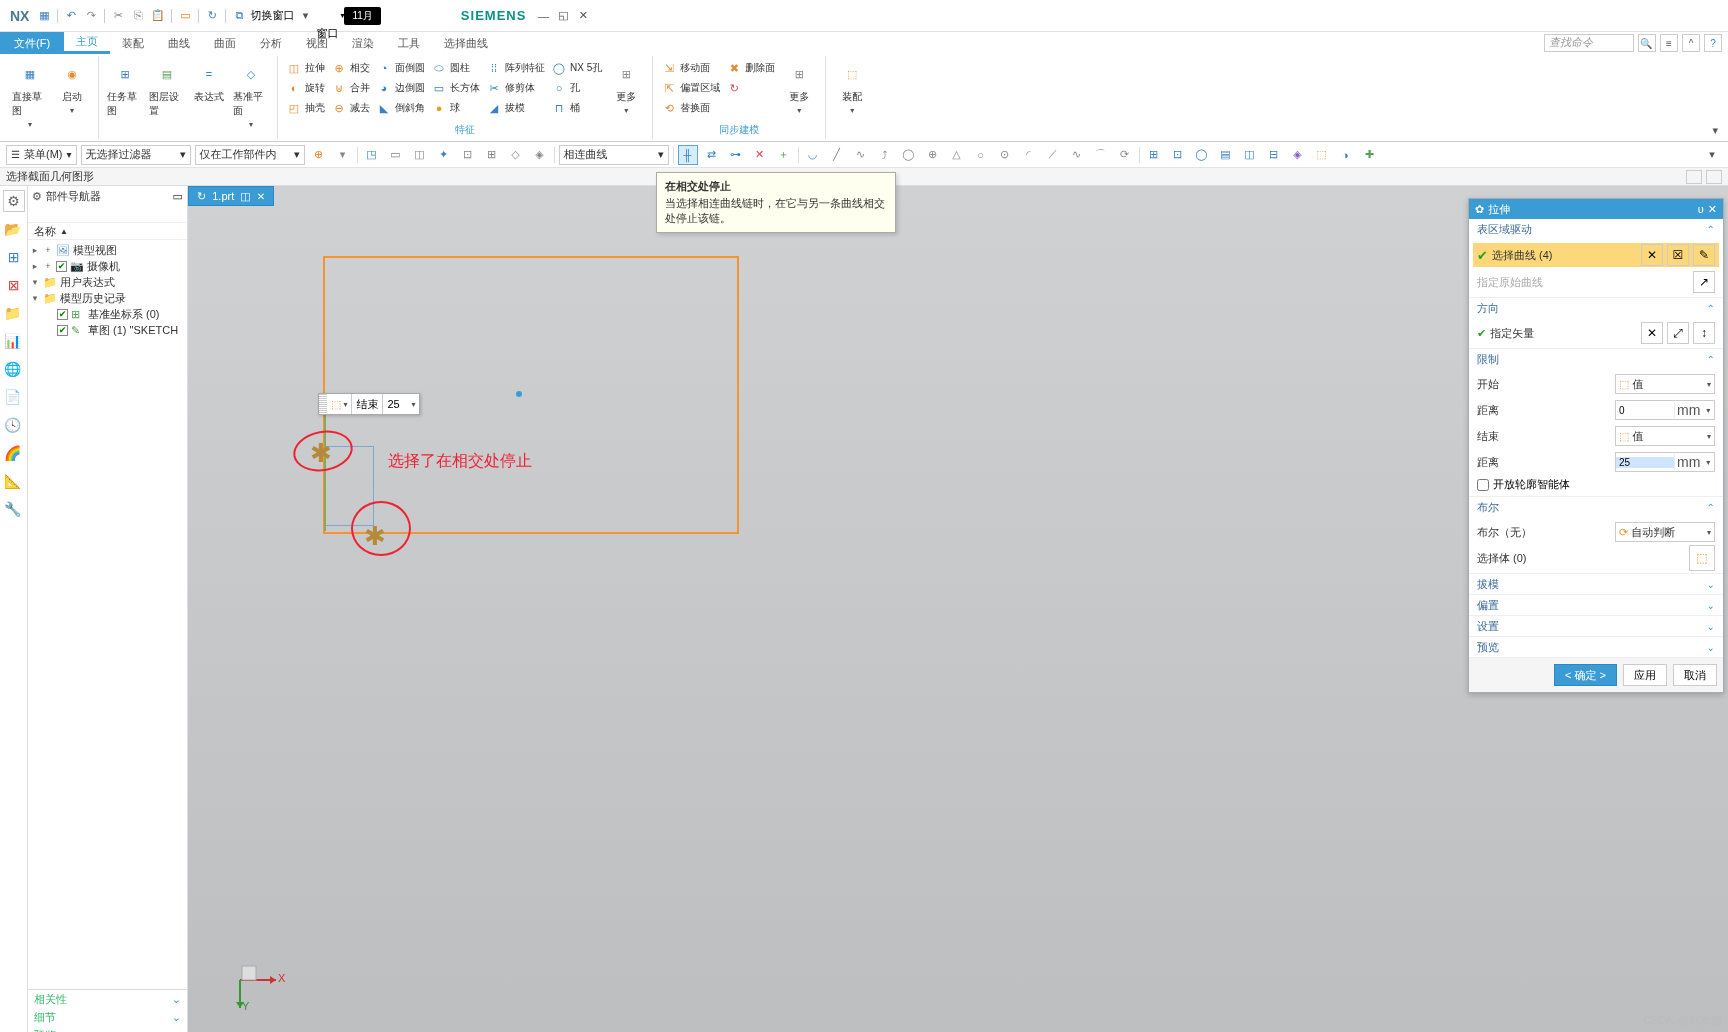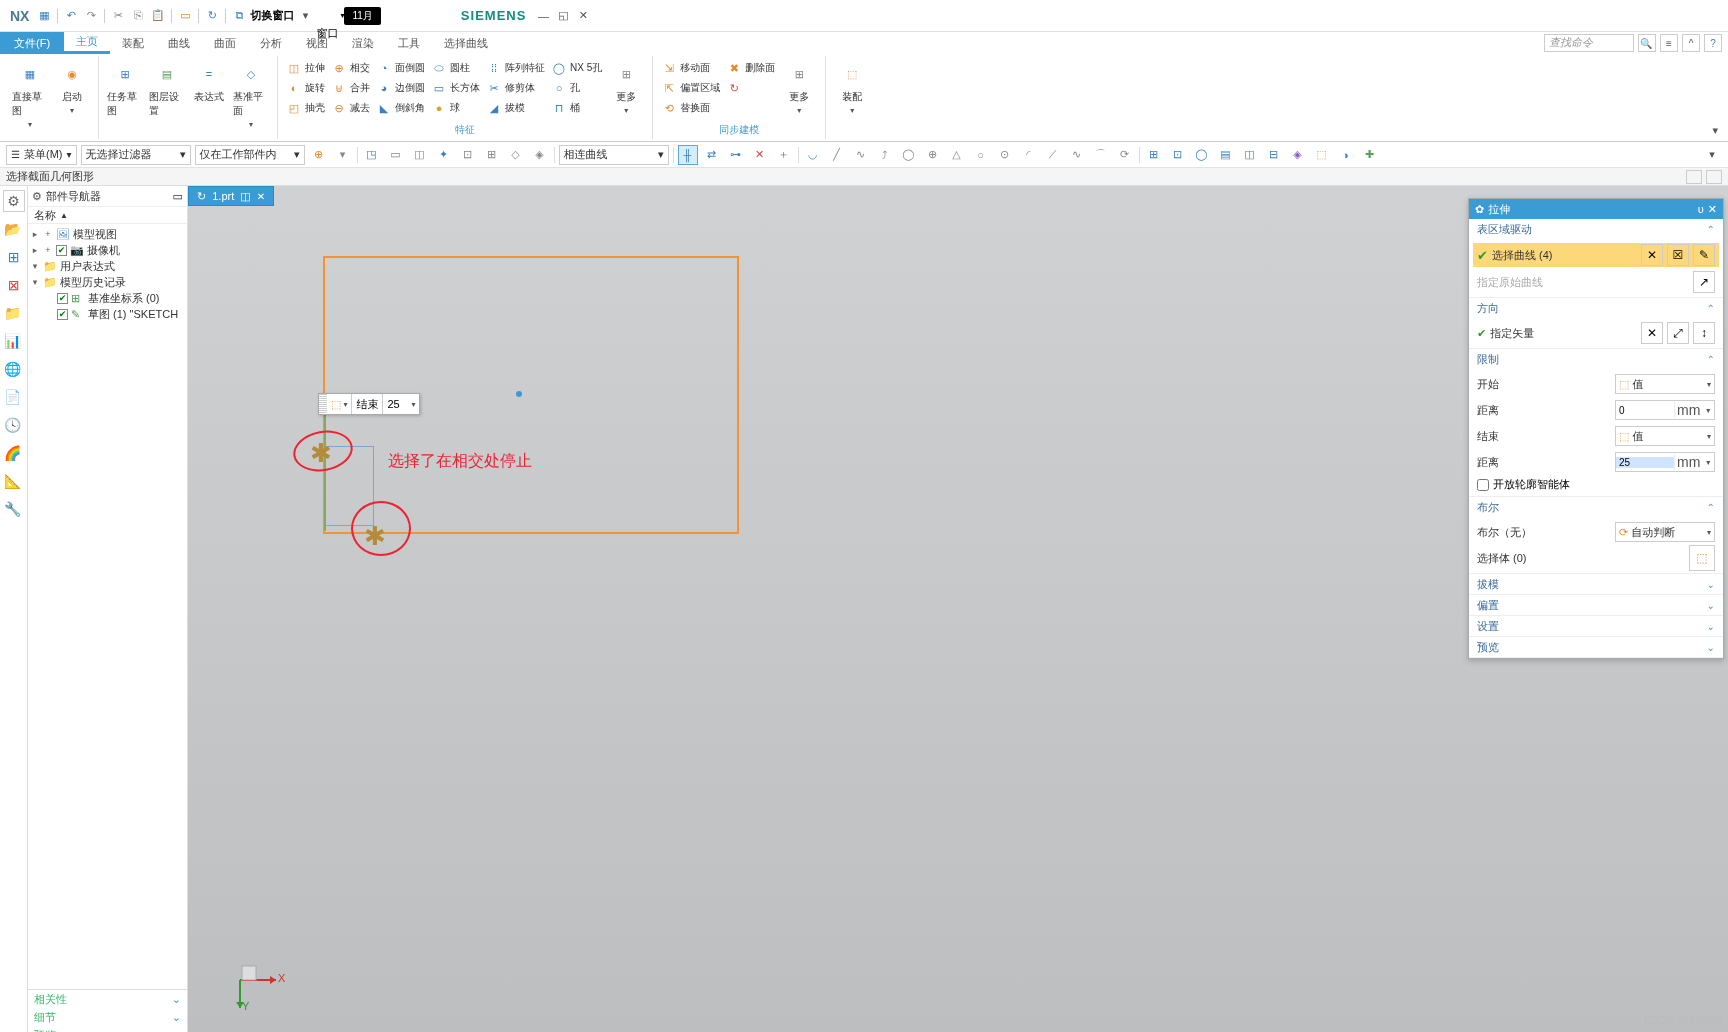--- a/index.html
+++ b/index.html
@@ -57,21 +57,21 @@
 
 
 .left-rail { width: 28px; background: #fff; border-right: 1px solid #ddd; display: flex; flex-direction: column; gap: 6px; padding: 4px 0; align-items: center;}
 .rail-ico { width: 22px; height: 22px; cursor: pointer; display: flex; align-items: center; justify-content: center; font-size: 14px; }
 
 
 .partnav { width: 160px; background: #fff; border-right: 1px solid #ddd; display: flex; flex-direction: column; }
 .partnav-hdr { height: 20px; background: #fff; display: flex; align-items: center; padding: 0 4px; font-size: 11px; color: #333; gap:4px;}
 .partnav-hdr .gear{ color:#555;}
 .partnav-hdr .pin { margin-left: auto; }
-.partnav-colhdr { height: 18px; border-top:1px solid #eee; border-bottom: 1px solid #eee; padding: 0 6px; font-size: 10px; color: #333; display: flex; align-items: center; gap:4px;}
+.partnav-colhdr { height: 18px; border-top:1px solid #eee; border-bottom: 1px solid #eee; padding: 0 6px; font-size: 10px; color: #333; display: flex; align-items: center; gap:4px;margin-top:16px;}
 .tree { flex: 1; padding: 2px; overflow: hidden; font-size: 11px; color: #333; }
 .tree-row { display: flex; align-items: center; gap: 3px; height: 16px; white-space: nowrap; cursor: pointer; }
 .tree-ind { display:inline-block; }
 .tree-exp { width: 10px; text-align: center; color: #666; font-size:9px;}
 .tree-chk { width: 11px; height: 11px; border: 1px solid #888; display: inline-flex; align-items: center; justify-content: center; color: green; font-size: 9px; line-height: 1;}
 .tree-ico { width: 14px; font-size: 11px; }
 .partnav-foot { border-top: 1px solid #ddd; }
 .foot-row { height: 18px; display: flex; align-items: center; padding: 0 6px; color: #3b6; cursor: pointer; font-size:11px;}
 .foot-row .chev { margin-left: auto; color: #3b9bd4; }
 
@@ -147,21 +147,21 @@
     <span class="qat-sep"></span>
     <span class="qat-btn c-gy">✂</span>
     <span class="qat-btn c-gy">⎘</span>
     <span class="qat-btn c-gy">📋</span>
     <span class="qat-sep"></span>
     <span class="qat-btn c-or">▭</span>
     <span class="qat-sep"></span>
     <span class="qat-btn c-bl">↻</span>
     <span class="qat-sep"></span>
     <span class="qat-btn c-bl">⧉</span>
-    <span style="font-size:11px;font-weight:bold;">切换窗口</span>
+    <span style="font-size:11px;">切换窗口</span>
     <span class="qat-btn">▾</span>
     <span style="font-size:11px;margin-top:36px;">窗口</span>
     <span style="font-size:8px;">▾</span>
   </div>
   <span class="month-badge">11月</span>
   <span class="siemens">SIEMENS</span>
   <div class="win-controls">
     <span class="win-btn">—</span>
     <span class="win-btn">◱</span>
     <span class="win-btn">✕</span>
@@ -564,20 +564,24 @@
         </span>
       <span class="seg">
           <span>结束</span>
         </span>
       <span class="seg">
           <span style="min-width:22px;">25</span>
           <span class="drop">▾</span>
         </span>
     </div>
 
+    <div class="tooltip-box" style="left:468px; top:-14px;">
+      <div class="tt-title">在相交处停止</div>
+      <div>当选择相连曲线链时，在它与另一条曲线相交处停止该链。</div>
+    </div>
 
     <div class="csys" style="left:40px; bottom:30px;">
       <svg width="60" height="60">
         <line x1="12" y1="28" x2="48" y2="28" stroke="#cc3333" stroke-width="2"></line>
         <polygon points="48,28 42,24 42,32" fill="#cc3333"></polygon>
         <text x="50" y="30" fill="#cc3333" font-size="10">X</text>
         <line x1="12" y1="28" x2="12" y2="56" stroke="#339933" stroke-width="2"></line>
         <polygon points="12,56 8,50 16,50" fill="#339933"></polygon>
         <text x="14" y="58" fill="#339933" font-size="10">Y</text>
         <rect x="14" y="14" width="14" height="14" fill="#ddd" stroke="#aaa"></rect>
@@ -718,15 +722,26 @@
         </div>
       </div>
     <div class="dlg-sec">
         <div class="dlg-sec-hdr">
           <span>预览</span>
           <span class="chev">⌄</span>
         </div>
       </div>
 
   </div>
+  <div class="dlg-foot">
+    <span class="dlg-btn primary">
+        <span>&lt; 确定 &gt;</span>
+      </span>
+    <span class="dlg-btn">
+        <span>应用</span>
+      </span>
+    <span class="dlg-btn">
+        <span>取消</span>
+      </span>
+  </div>
 </div>
 
 <div class="watermark">CSDN @刘水猫</div>
 
 </body></html>

